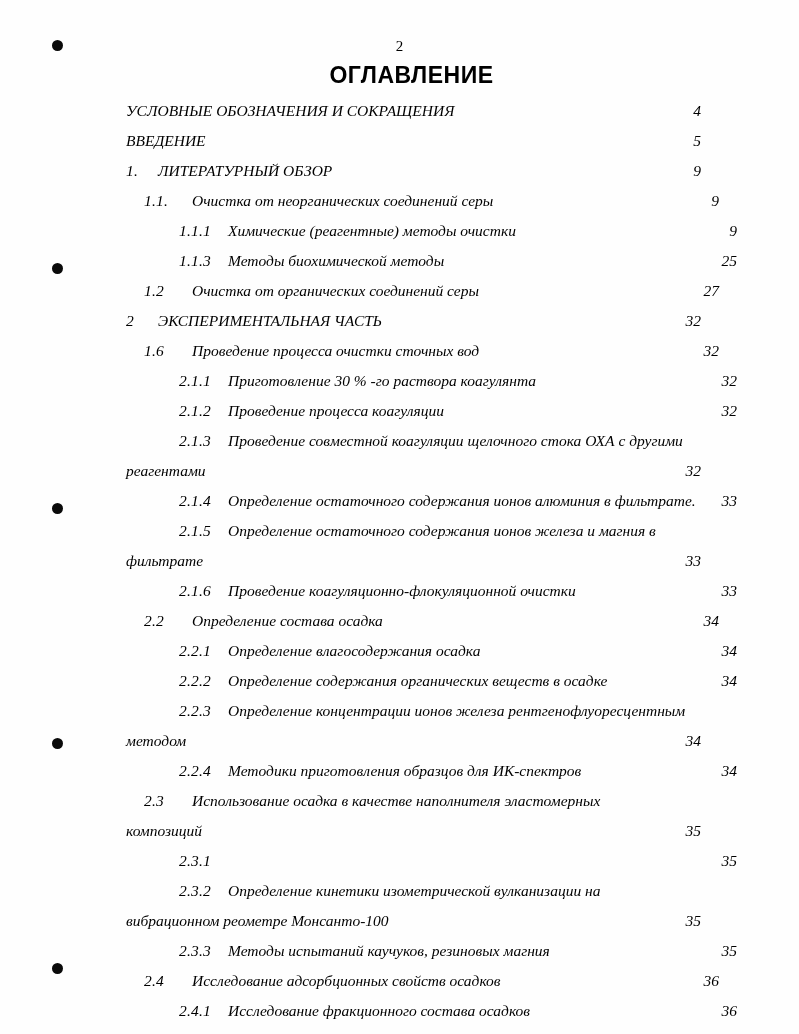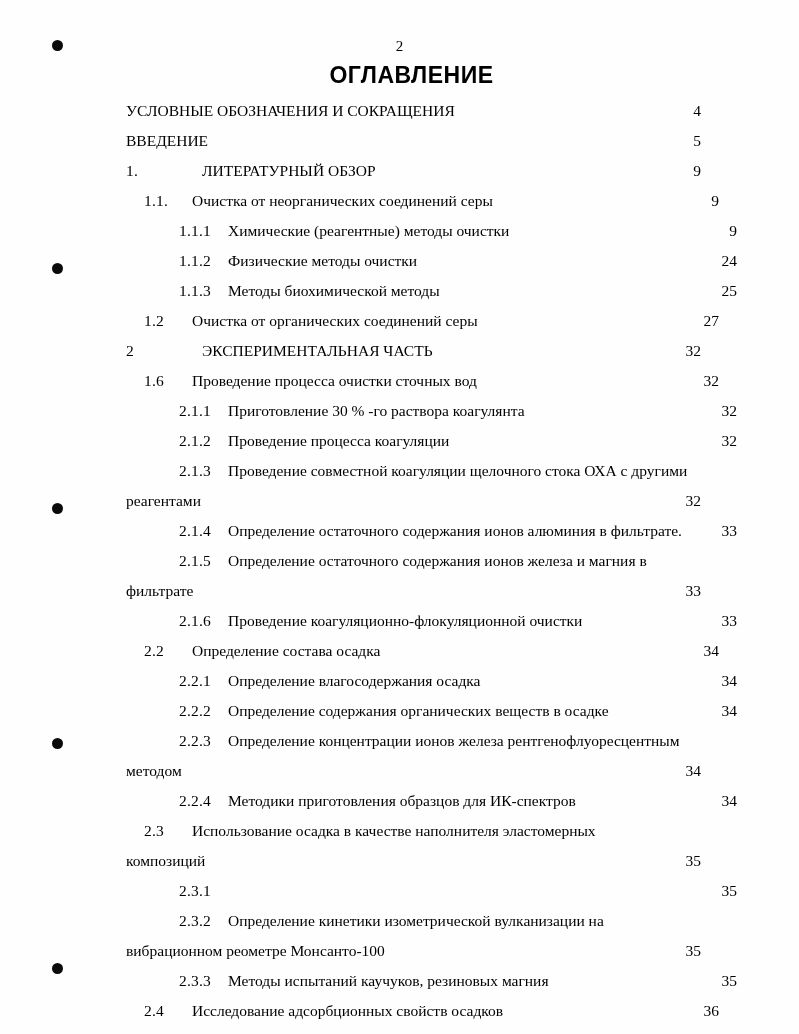--- a/index.html
+++ b/index.html
@@ -64,20 +64,21 @@
     margin: 0;
     padding: 0;
   }
   .toc-line {
     display: flex;
     align-items: baseline;
     width: 100%;
     font-size: 15.5px;
     line-height: 30px;
     white-space: nowrap;
+    font-style: italic;
   }
   .toc-num {
     flex: 0 0 auto;
     display: inline-block;
     letter-spacing: 0.2px;
   }
   .toc-label {
     flex: 0 0 auto;
     display: inline-block;
     padding-right: 4px;
@@ -103,21 +104,21 @@
   }
   .toc-cont .toc-label { padding-left: 0; }
 
   
   .lvl-0 { padding-left: 0px; }
   .lvl-0 .toc-num   { width: 0px; }
   .lvl-0 .toc-label { padding-left: 0px; }
 
   .lvl-1 { padding-left: 0px; }
   .lvl-1 .toc-num   { width: 32px; }
-  .lvl-1 .toc-label { padding-left: 0px; margin-left: 44px; }
+  .lvl-1 .toc-label { padding-left: 0px; }
 
   .lvl-2 { padding-left: 18px; }
   .lvl-2 .toc-num   { width: 48px; }
   .lvl-2 .toc-label { padding-left: 0px; }
 
   .lvl-3 { padding-left: 36px; }
   .lvl-3 .toc-num   { width: 66px; text-align: center; }
   .lvl-3 .toc-label { padding-left: 0px; }
 
   
@@ -176,28 +177,20 @@
       <div class="toc-entry">
         <div class="toc-line lvl-3">
           <span class="toc-num">1.1.1</span>
           <span class="toc-label">Химические (реагентные) методы очистки</span>
           <span class="toc-dots"></span>
           <span class="toc-page">9</span>
         </div>
       </div>
       <div class="toc-entry">
         <div class="toc-line lvl-3">
-          <span class="toc-num">1.1.2</span>
-          <span class="toc-label">Физические методы очистки</span>
-          <span class="toc-dots"></span>
-          <span class="toc-page">24</span>
-        </div>
-      </div>
-      <div class="toc-entry">
-        <div class="toc-line lvl-3">
           <span class="toc-num">1.1.3</span>
           <span class="toc-label">Методы биохимической методы</span>
           <span class="toc-dots"></span>
           <span class="toc-page">25</span>
         </div>
       </div>
       <div class="toc-entry">
         <div class="toc-line lvl-2">
           <span class="toc-num">1.2</span>
           <span class="toc-label">Очистка от органических соединений серы</span>

